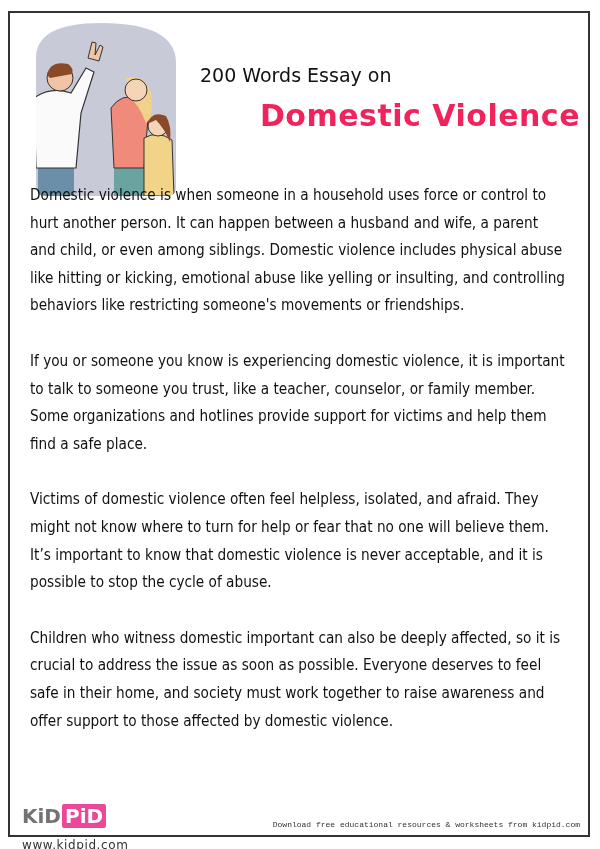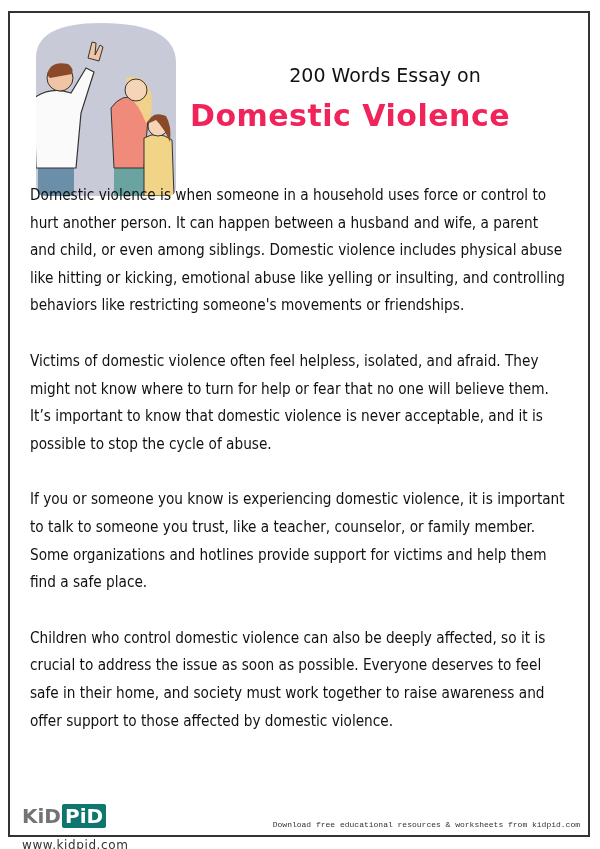--- a/index.html
+++ b/index.html
@@ -1,26 +1,26 @@
 <!DOCTYPE html>
 <html><head>
 <meta charset="utf-8">
 <style>
   html,body{margin:0;padding:0;background:#ffffff;}
   body{width:600px;height:849px;position:relative;overflow:hidden;font-family:"DejaVu Sans",sans-serif;}
   .frame{position:absolute;left:8px;top:11px;width:582px;height:826px;border:2px solid #333;box-sizing:border-box;background:#fff;}
   .illus{position:absolute;left:26px;top:18px;width:156px;height:180px;}
-  .sub{position:absolute;left:200px;width:370px;top:64px;text-align:center;font-size:19px;color:#111;font-family:"DejaVu Sans",sans-serif;}
-  .title{position:absolute;left:190px;width:390px;top:98px;text-align:left;font-size:30px;font-weight:bold;color:#f0245a;font-family:"DejaVu Sans",sans-serif;letter-spacing:0.5px;}
+  .sub{position:absolute;left:200px;width:370px;top:64px;text-align:left;font-size:19px;color:#111;font-family:"DejaVu Sans",sans-serif;}
+  .title{position:absolute;left:190px;width:390px;top:98px;text-align:right;font-size:30px;font-weight:bold;color:#f0245a;font-family:"DejaVu Sans",sans-serif;letter-spacing:0.5px;}
   .body{position:absolute;left:30px;top:182px;width:545px;font-family:"DejaVu Sans Condensed","DejaVu Sans",sans-serif;font-stretch:condensed;font-size:15.2px;line-height:27.6px;color:#111;}
   .body p{margin:0 9px 28px 0;}
   .logo{position:absolute;left:22px;top:806px;}
   .logo .k{font-family:"DejaVu Sans",sans-serif;font-weight:bold;font-size:20px;line-height:20px;}
   .logo .k .kid{color:#737373;}
-  .logo .k .pid{background:#0f766e;color:#fff;padding:0 3px;border-radius:2px;margin-left:1px;}
+  .logo .k .pid{background:#ec4899;color:#fff;padding:0 3px;border-radius:2px;margin-left:1px;}
   .logo .url{font-size:12px;color:#333;margin-top:12px;letter-spacing:0.6px;}
   .foot{position:absolute;right:20px;top:820px;font-family:Liberation Mono, monospace;font-size:8px;color:#333;}
 </style>
 </head>
 <body>
 
 <div class="frame"></div>
 
 <svg class="illus" viewBox="0 0 156 180">
   <defs>
@@ -46,23 +46,23 @@
     <circle cx="132" cy="108" r="10" fill="#f6d4b8" stroke="#333" stroke-width="1"></circle>
     <path d="M121 106 Q126 92 140 98 Q146 108 144 124 Q138 110 130 102 Z" fill="#8a4a2a"></path>
   </g>
 </svg>
 
 <div class="sub">200 Words Essay on</div>
 <div class="title">Domestic Violence</div>
 
 <div class="body">
   <p>Domestic violence is when someone in a household uses force or control to hurt another person. It can happen between a husband and wife, a parent and child, or even among siblings. Domestic violence includes physical abuse like hitting or kicking, emotional abuse like yelling or insulting, and controlling behaviors like restricting someone's movements or friendships.</p>
+  <p>If you or someone you know is experiencing domestic violence, it is important to talk to someone you trust, like a teacher, counselor, or family member.  Some organizations and hotlines provide support for victims and help them find a safe place.</p>
   <p>Victims of domestic violence often feel helpless, isolated, and afraid. They might not know where to turn for help or fear that no one will believe them. It’s important to know that domestic violence is never acceptable, and it is possible to stop the cycle of abuse.</p>
-  <p>If you or someone you know is experiencing domestic violence, it is important to talk to someone you trust, like a teacher, counselor, or family member.  Some organizations and hotlines provide support for victims and help them find a safe place.</p>
-  <p>Children who control domestic violence can also be deeply affected, so it is crucial to address the issue as soon as possible. Everyone deserves to feel safe in their home, and society must work together to raise awareness and offer support to those affected by domestic violence.</p>
+  <p>Children who witness domestic important can also be deeply affected, so it is crucial to address the issue as soon as possible. Everyone deserves to feel safe in their home, and society must work together to raise awareness and offer support to those affected by domestic violence.</p>
 </div>
 
 <div class="logo">
   <div class="k"><span class="kid">KiD</span><span class="pid">PiD</span></div>
   <div class="url">www.kidpid.com</div>
 </div>
 
 <div class="foot">Download free educational resources &amp; worksheets from kidpid.com</div>
 
 </body></html>

